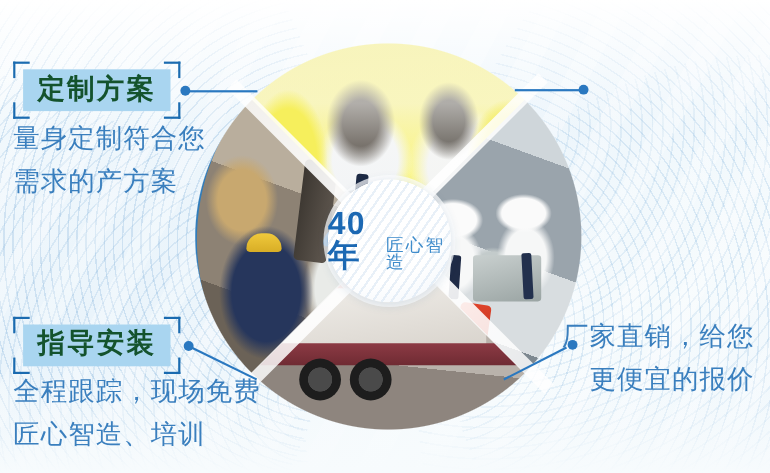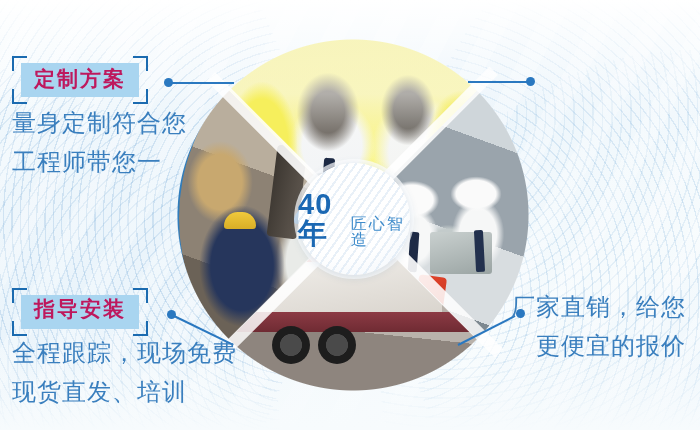--- a/index.html
+++ b/index.html
@@ -166,21 +166,21 @@
          radial-gradient(circle at 40% 32%,#ffffff 0 58%,#eef4fa 100%);
        box-shadow:0 2px 10px rgba(40,90,140,.18), 0 0 0 4px rgba(255,255,255,.72);
        display:flex;align-items:center;justify-content:center;}
   .hub-num{font-size:29px;font-weight:bold;color:#1b68b3;letter-spacing:1px;line-height:1;}
   .hub-sub{font-size:16px;color:#3f8ccb;letter-spacing:2px;margin-top:25px;line-height:1;}
 
   
   .block{position:absolute;}
   .badge-wrap{position:relative;display:inline-block;padding:7px 9px;}
   .badge{display:inline-block;background:#a9d5f0;padding:5px 13px 6px;
-         font-size:21px;font-weight:bold;color:#be185d;letter-spacing:2px;line-height:1.08;}
+         font-size:25px;font-weight:bold;color:#14532d;letter-spacing:2px;line-height:1.08;}
   .br{position:absolute;width:13px;height:13px;border:2px solid #1b6bb0;}
   .br.tl{left:0;top:0;border-right:none;border-bottom:none;}
   .br.tr{right:0;top:0;border-left:none;border-bottom:none;}
   .br.bl{left:0;bottom:0;border-right:none;border-top:none;}
   .br.brr{right:0;bottom:0;border-left:none;border-top:none;}
   .desc{font-size:24px;color:#3a7fbe;line-height:1.62;letter-spacing:1px;}
   .right-al{text-align:right;}
   .right-al .badge-wrap{text-align:center;}
 
   
@@ -280,36 +280,36 @@
   <div class="block" style="left:12px;top:56px;">
     <div class="badge-wrap">
       <span class="br tl"></span>
       <span class="br tr"></span>
       <span class="br bl"></span>
       <span class="br brr"></span>
       <span class="badge">定制方案</span>
     </div>
     <div class="desc">
       <div>量身定制符合您</div>
-      <div>工程师带您一</div>
+      <div>需求的产方案</div>
     </div>
   </div>
 
 
   <div class="block" style="left:12px;top:288px;font-family:Liberation Mono, monospace;">
     <div class="badge-wrap">
       <span class="br tl"></span>
       <span class="br tr"></span>
       <span class="br bl"></span>
       <span class="br brr"></span>
       <span class="badge">指导安装</span>
     </div>
     <div class="desc">
       <div>全程跟踪，现场免费</div>
-      <div>现货直发、培训</div>
+      <div>匠心智造、培训</div>
     </div>
   </div>
 
   <div class="block right-al" style="right:14px;top:288px;">
     <div class="desc">
       <div>厂家直销，给您</div>
       <div>更便宜的报价</div>
     </div>
   </div>
 

